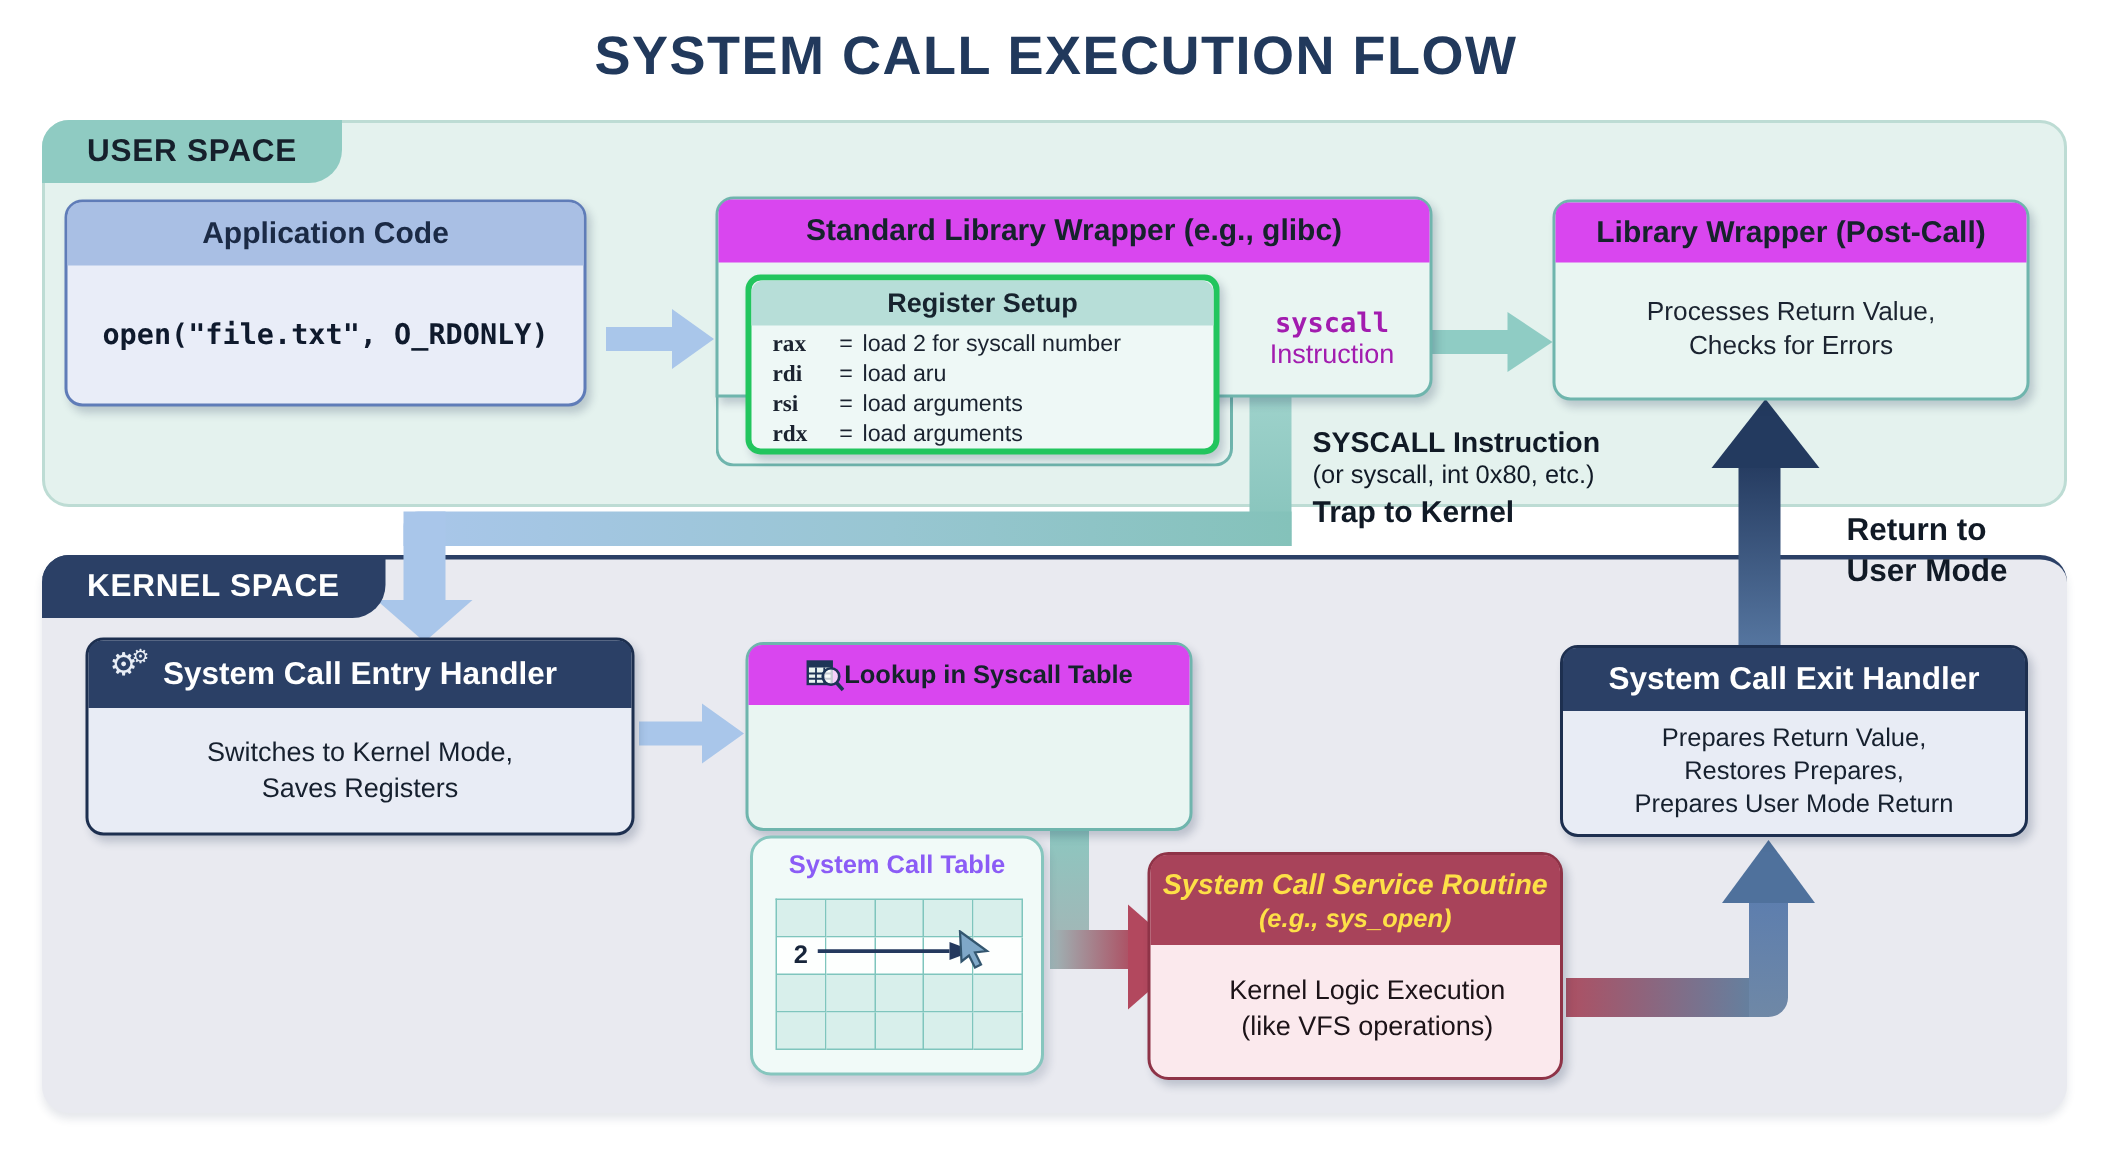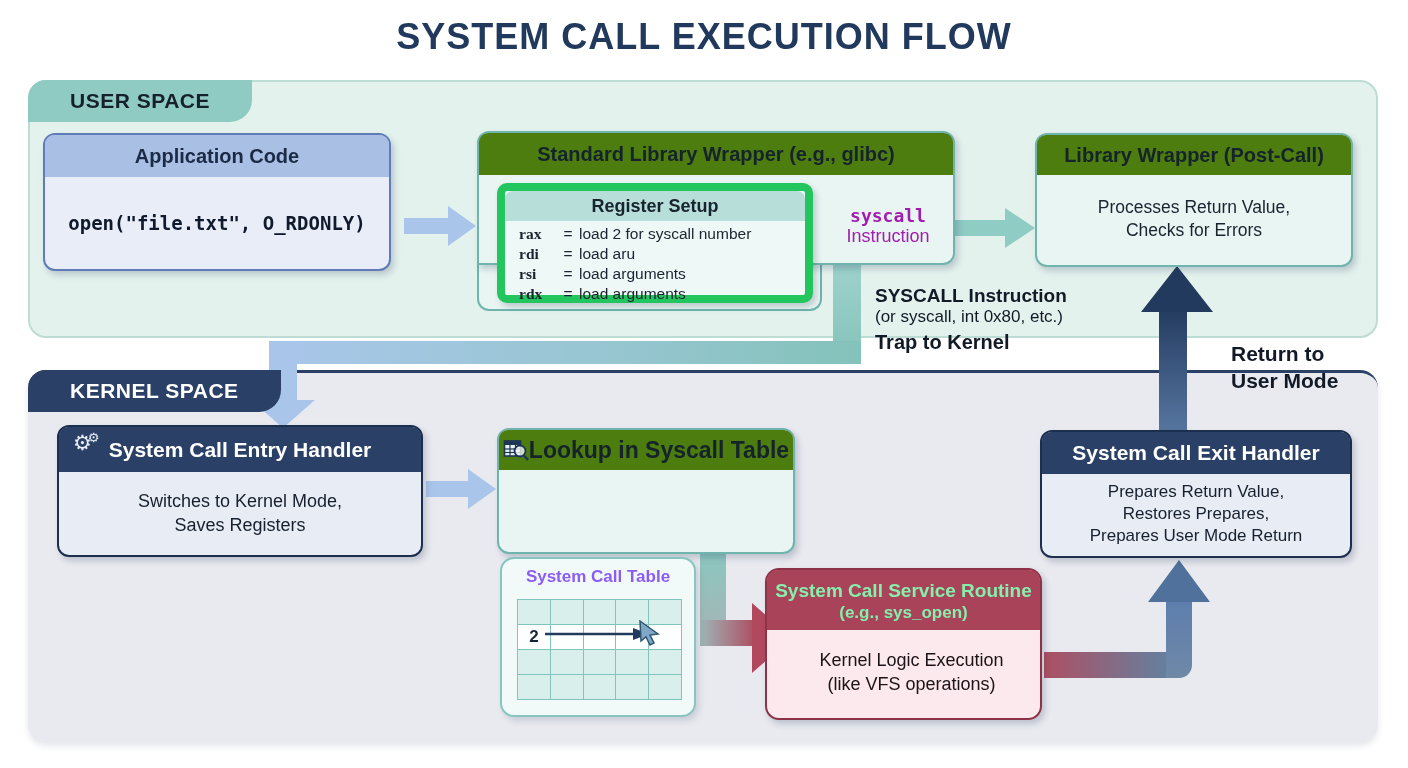--- a/index.html
+++ b/index.html
@@ -10,52 +10,52 @@
   
   .title{left:0;right:0;top:16px;text-align:center;font-size:36px;font-weight:700;
          color:#21395c;letter-spacing:1px;z-index:5;}
 
   
   .us-region{left:28px;top:80px;width:1350px;height:258px;background:#e4f2ee;
              border:2px solid #bddcd4;border-radius:18px;z-index:1;box-sizing:border-box;}
   .ks-region{left:28px;top:370px;width:1350px;height:372px;background:#e9eaf0;
              border-top:3px solid #2b4066;border-radius:18px;z-index:1;box-sizing:border-box;
              box-shadow:0 4px 6px rgba(40,55,90,.12);}
-  .tab{height:42px;line-height:42px;padding:0 42px;font-size:21px;font-weight:700;
+  .tab{height:42px;line-height:42px;padding:0 30px;font-size:21px;font-weight:700;
        letter-spacing:.5px;border-radius:18px 0 22px 0;z-index:3;}
   .us-tab{left:28px;top:80px;background:#8fcbc2;color:#16202c;}
   .ks-tab{left:28px;top:370px;background:#2b4066;color:#ffffff;}
 
   
   .box{box-sizing:border-box;z-index:4;box-shadow:3px 4px 6px rgba(30,50,80,.22);}
   .hdr{display:flex;align-items:center;justify-content:center;font-weight:700;box-sizing:border-box;}
   .body{display:flex;flex-direction:column;align-items:center;justify-content:center;text-align:center;}
 
   .blue-box{border:2.5px solid #5f7cb8;border-radius:12px;background:#e9edf8;}
   .blue-box .hdr{background:#a9bfe4;border-radius:9px 9px 0 0;color:#1b2a45;}
   .teal-box{border:2.5px solid #6fb5ad;border-radius:12px;background:#e9f5f2;}
-  .teal-box .hdr{background:#4d7c0f;color:#15232b;}
+  .teal-box .hdr{background:#d946ef;color:#15232b;}
   .navy-box{border:2.5px solid #1d2f4f;border-radius:12px;background:#e8ecf5;}
   .navy-box .hdr{background:#2b4066;border-radius:9px 9px 0 0;color:#ffffff;position:relative;}
   .red-box{border:2.5px solid #8e3347;border-radius:14px;background:#fbe9ed;}
-  .red-box .hdr{background:#a8435a;border-radius:11px 11px 0 0;color:#86efac;flex-direction:column;}
+  .red-box .hdr{background:#a8435a;border-radius:11px 11px 0 0;color:#fde047;flex-direction:column;font-style:italic;}
 
   
   .app-box{left:43px;top:133px;width:348px;height:138px;}
   .app-box .hdr{height:42px;font-size:20px;}
   .app-box .body{height:92px;}
   .code{font-family:"DejaVu Sans Mono",monospace;font-weight:700;font-size:19px;color:#0f1a2d;}
 
   
   .glibc-box{left:477px;top:131px;width:478px;height:134px;border-radius:12px 12px 12px 0;}
   .glibc-box .hdr{height:42px;font-size:20px;border-radius:9px 9px 0 0;}
   .glibc-ext{left:477px;top:262px;width:345px;height:49px;background:#e9f5f2;box-sizing:border-box;
              border-left:2.5px solid #6fb5ad;border-right:2.5px solid #6fb5ad;
              border-bottom:2.5px solid #6fb5ad;border-radius:0 0 12px 12px;z-index:4;}
-  .regs-box{left:497px;top:183px;width:316px;height:120px;border:8px solid #22c55e;border-radius:10px;
+  .regs-box{left:497px;top:183px;width:316px;height:120px;border:4px solid #22c55e;border-radius:10px;
             background:#eef8f6;z-index:5;box-sizing:border-box;}
   .regs-box .hdr{height:30px;font-size:18px;background:#b7ded8;border-radius:8px 8px 0 0;color:#17232e;}
   .reg-rows{padding:4px 12px 0 14px;}
   .reg-row{display:flex;align-items:baseline;height:20px;font-size:15.5px;color:#1b2330;}
   .reg-name{font-family:Liberation Serif, serif;font-weight:700;font-size:15.5px;width:38px;}
   .reg-eq{width:22px;text-align:center;}
   .syscall-note{left:829px;top:205px;width:118px;text-align:center;color:#a21caf;z-index:5;}
   .syscall-note .mono{font-family:"DejaVu Sans Mono",monospace;font-weight:700;font-size:18px;}
   .syscall-note .sans{font-size:18px;}
 
@@ -65,21 +65,21 @@
   .postcall-box .body{height:88px;font-size:17.5px;color:#1b2330;line-height:23px;}
 
   
   .entry-box{left:57px;top:425px;width:366px;height:132px;}
   .entry-box .hdr{height:45px;font-size:21px;}
   .entry-box .body{height:82px;font-size:18px;color:#16202e;line-height:24px;}
   .gears{position:absolute;left:14px;top:4px;color:#e8edf5;font-family:"DejaVu Sans",sans-serif;font-weight:400;}
   .gear-a{font-size:21px;} .gear-b{font-size:13px;position:relative;top:-8px;left:-4px;}
 
   .lookup-box{left:497px;top:428px;width:298px;height:126px;}
-  .lookup-box .hdr{height:40px;font-size:23px;gap:0;border-radius:9px 9px 0 0;}
+  .lookup-box .hdr{height:40px;font-size:17px;gap:0;border-radius:9px 9px 0 0;}
   .lookup-box .body{height:80px;font-size:16.5px;line-height:21px;color:#1b2330;}
 
   .table-box{left:500px;top:557px;width:196px;height:160px;background:#f1faf8;
              border:2px solid #86c6be;border-radius:14px;box-sizing:border-box;z-index:4;
              box-shadow:3px 4px 6px rgba(30,50,80,.15);}
   .table-title{text-align:center;margin-top:8px;font-size:17px;font-weight:700;color:#8b5cf6;}
   .sc-grid{position:absolute;left:15px;top:40px;width:164px;display:grid;
            grid-template-columns:repeat(5,1fr);grid-auto-rows:25px;
            border-left:1.5px solid #7fc5bd;border-top:1.5px solid #7fc5bd;}
   .sc-cell{border-right:1.5px solid #7fc5bd;border-bottom:1.5px solid #7fc5bd;background:#d8efeb;

